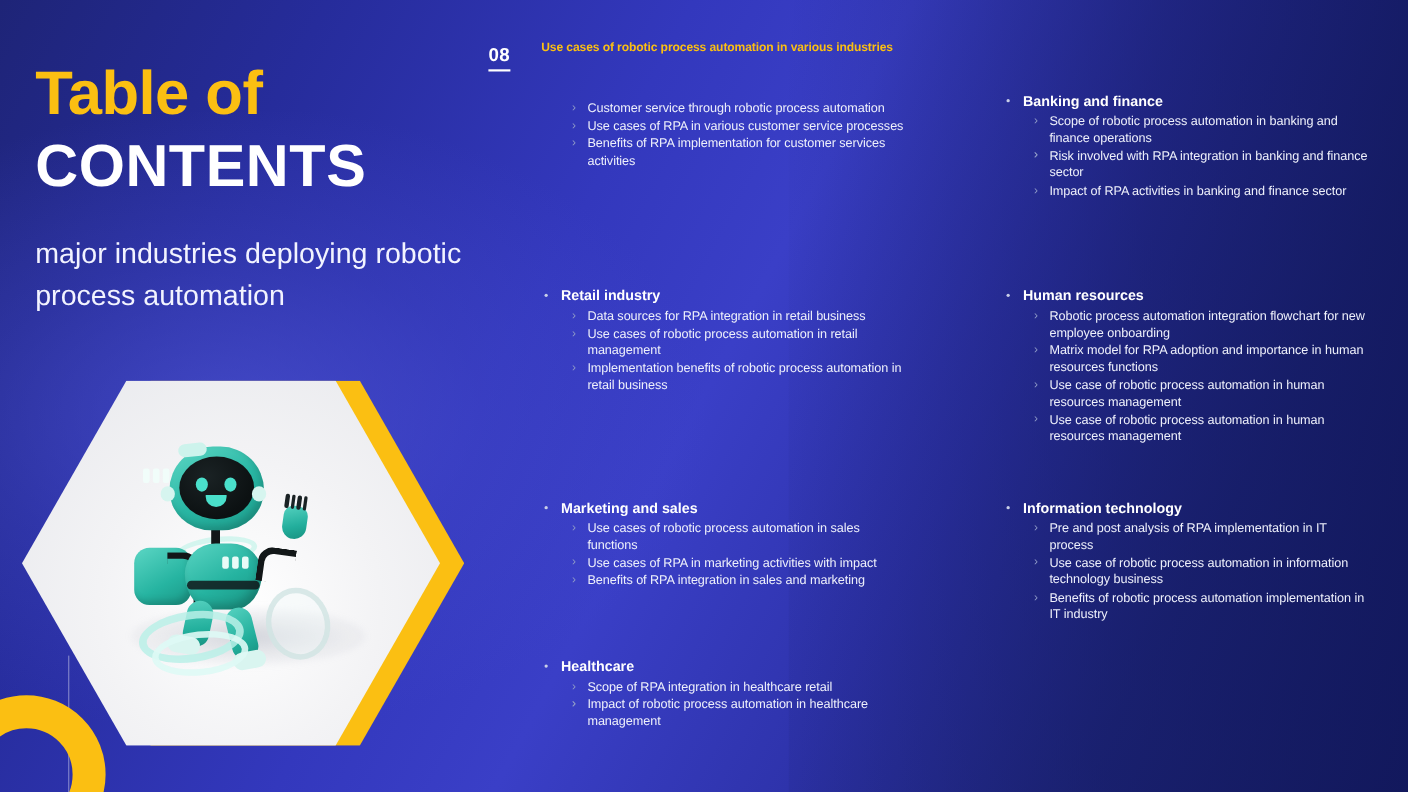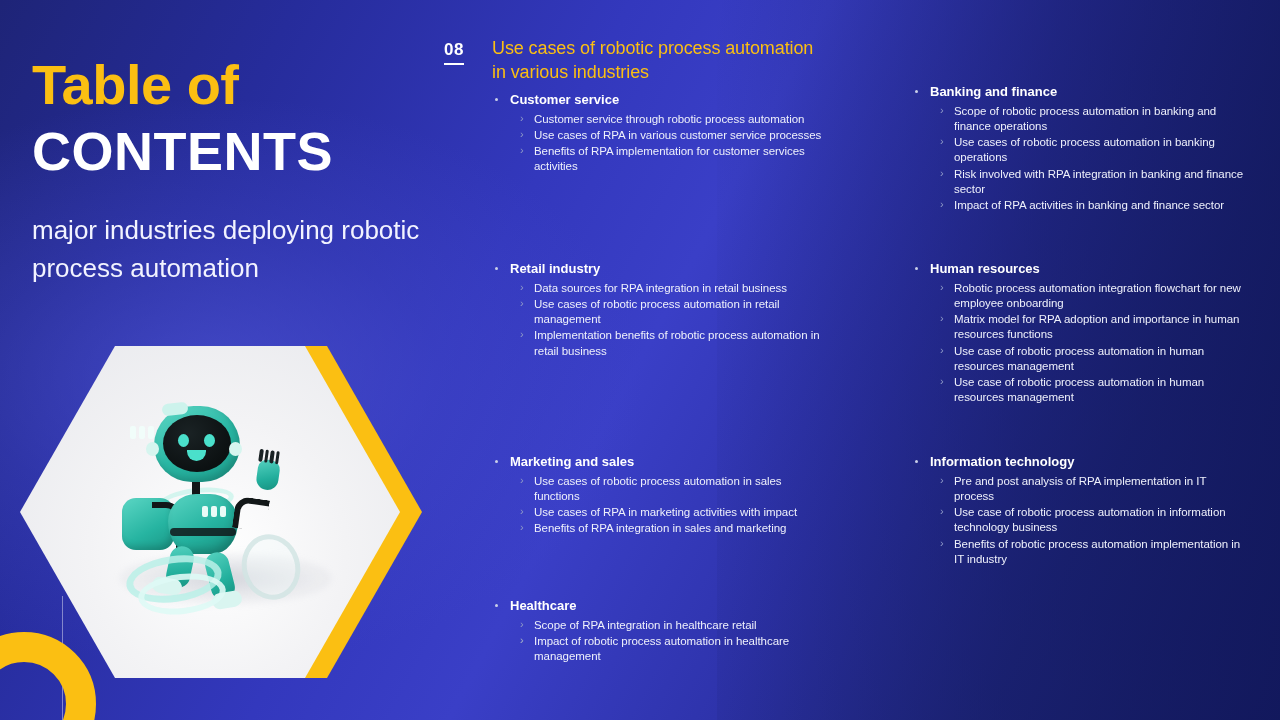--- a/index.html
+++ b/index.html
@@ -438,22 +438,22 @@
     letter-spacing: 0.5px;
     padding-bottom: 3px;
     border-bottom: 2px solid #ffffff;
   }
   .head-title {
     position: absolute;
     left: 48px;
     top: 0;
     width: 330px;
     color: #FBBF12;
-    font-size: 18px;
-    font-weight: normal;
+    font-size: 11px;
+    font-weight: bold;
     line-height: 1.35;
     letter-spacing: -0.1px;
   }
 
   .cols {
     position: absolute;
     left: 0;
     top: 0;
     width: 100%;
     height: 100%;
@@ -591,24 +591,20 @@
 
     <div class="head-row">
       <div class="num-badge">08</div>
       <div class="head-title">Use cases of robotic process automation in various industries</div>
     </div>
 
     <div class="cols">
       <div class="col col-mid">
 
         <div class="group g-customer">
-          <div class="group-head">
-            <span class="dot"></span>
-            <span>Customer  service</span>
-          </div>
           <ul class="sublist">
             <li><span class="chev">›</span><span>Customer service through robotic process automation</span></li>
             <li><span class="chev">›</span><span>Use cases of RPA in various customer service processes</span></li>
             <li><span class="chev">›</span><span>Benefits of RPA implementation for customer services activities</span></li>
           </ul>
         </div>
 
         <div class="group g-retail">
           <div class="group-head">
             <span class="dot"></span>
@@ -649,21 +645,21 @@
 
       <div class="col col-right">
 
         <div class="group g-banking">
           <div class="group-head">
             <span class="dot"></span>
             <span>Banking and finance</span>
           </div>
           <ul class="sublist">
             <li><span class="chev">›</span><span>Scope of robotic process automation in banking and finance operations</span></li>
-            <li><span class="chev">›</span><span>Use cases of robotic process automation in banking operations</span></li>
+            <li><span class="chev">›</span></li>
             <li><span class="chev">›</span><span>Risk involved with RPA integration in banking and finance sector</span></li>
             <li><span class="chev">›</span><span>Impact of RPA activities in banking and finance sector</span></li>
           </ul>
         </div>
 
         <div class="group g-hr">
           <div class="group-head">
             <span class="dot"></span>
             <span>Human resources</span>
           </div>

